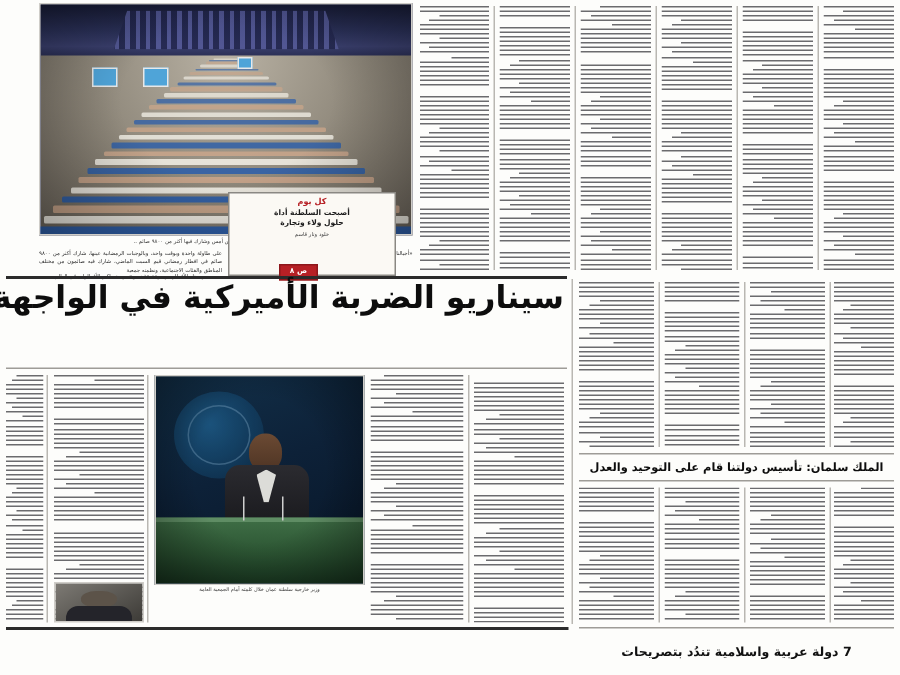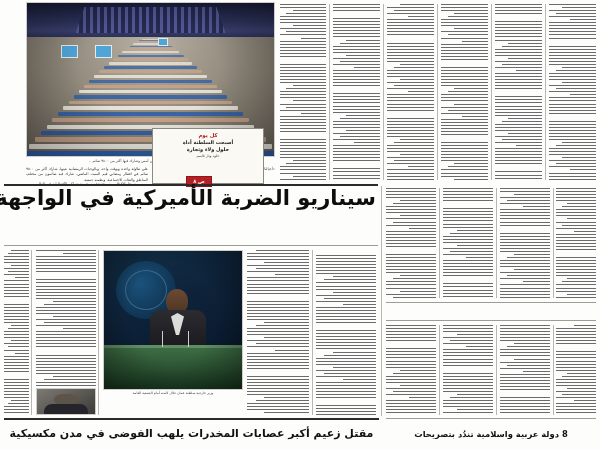--- a/index.html
+++ b/index.html
@@ -770,20 +770,21 @@
       <div class="line sh"></div>
       <div class="line sh3"></div>
       <div class="line"></div>
       <div class="line"></div>
       <div class="line"></div>
       <div class="line sh"></div>
       <div class="line"></div>
     </div>
 
   <div class="rule-h" style="left:386px;top:302px;width:210px;"></div>
+  <div class="kicker" style="left:386px;top:306px;width:210px;font-size:7.6px;line-height:12px;">الملك سلمان: تأسيس دولتنا قام على التوحيد والعدل</div>
   <div class="rule-h" style="left:386px;top:320px;width:210px;"></div>
 
   <div class="tcol" style="left:386px;top:325px;width:50px;height:90px;">
       <div class="line"></div>
       <div class="line"></div>
       <div class="line"></div>
       <div class="line"></div>
       <div class="line"></div>
       <div class="line"></div>
       <div class="line gap"></div>
@@ -1148,17 +1149,16 @@
     </div>
 
   <div class="photo-small" style="left:36px;top:388px;width:60px;height:27px;">
     <div class="ps-h"></div>
     <div class="ps-b"></div>
   </div>
 
   <div class="rule-h thick" style="left:4px;top:418px;width:375px;"></div>
   <div class="rule-h" style="left:386px;top:418px;width:210px;"></div>
 
-  <div class="hl-bottom" style="left:4px;top:424px;width:375px;font-size:11px;line-height:20px;text-align:center;">مقتل زعيم أكبر عصابات المخدرات يلهب الفوضى في مدن مكسيكية</div>
-
-  <div class="hl-bottom" style="left:386px;top:426px;width:210px;font-size:8.4px;line-height:16px;text-align:center;">8 دولة عربية واسلامية تندُد بتصريحات</div>
+
+  <div class="hl-bottom" style="left:386px;top:426px;width:210px;font-size:8.4px;line-height:16px;text-align:center;">7 دولة عربية واسلامية تندُد بتصريحات</div>
 
 </div>
 
 </body></html>

